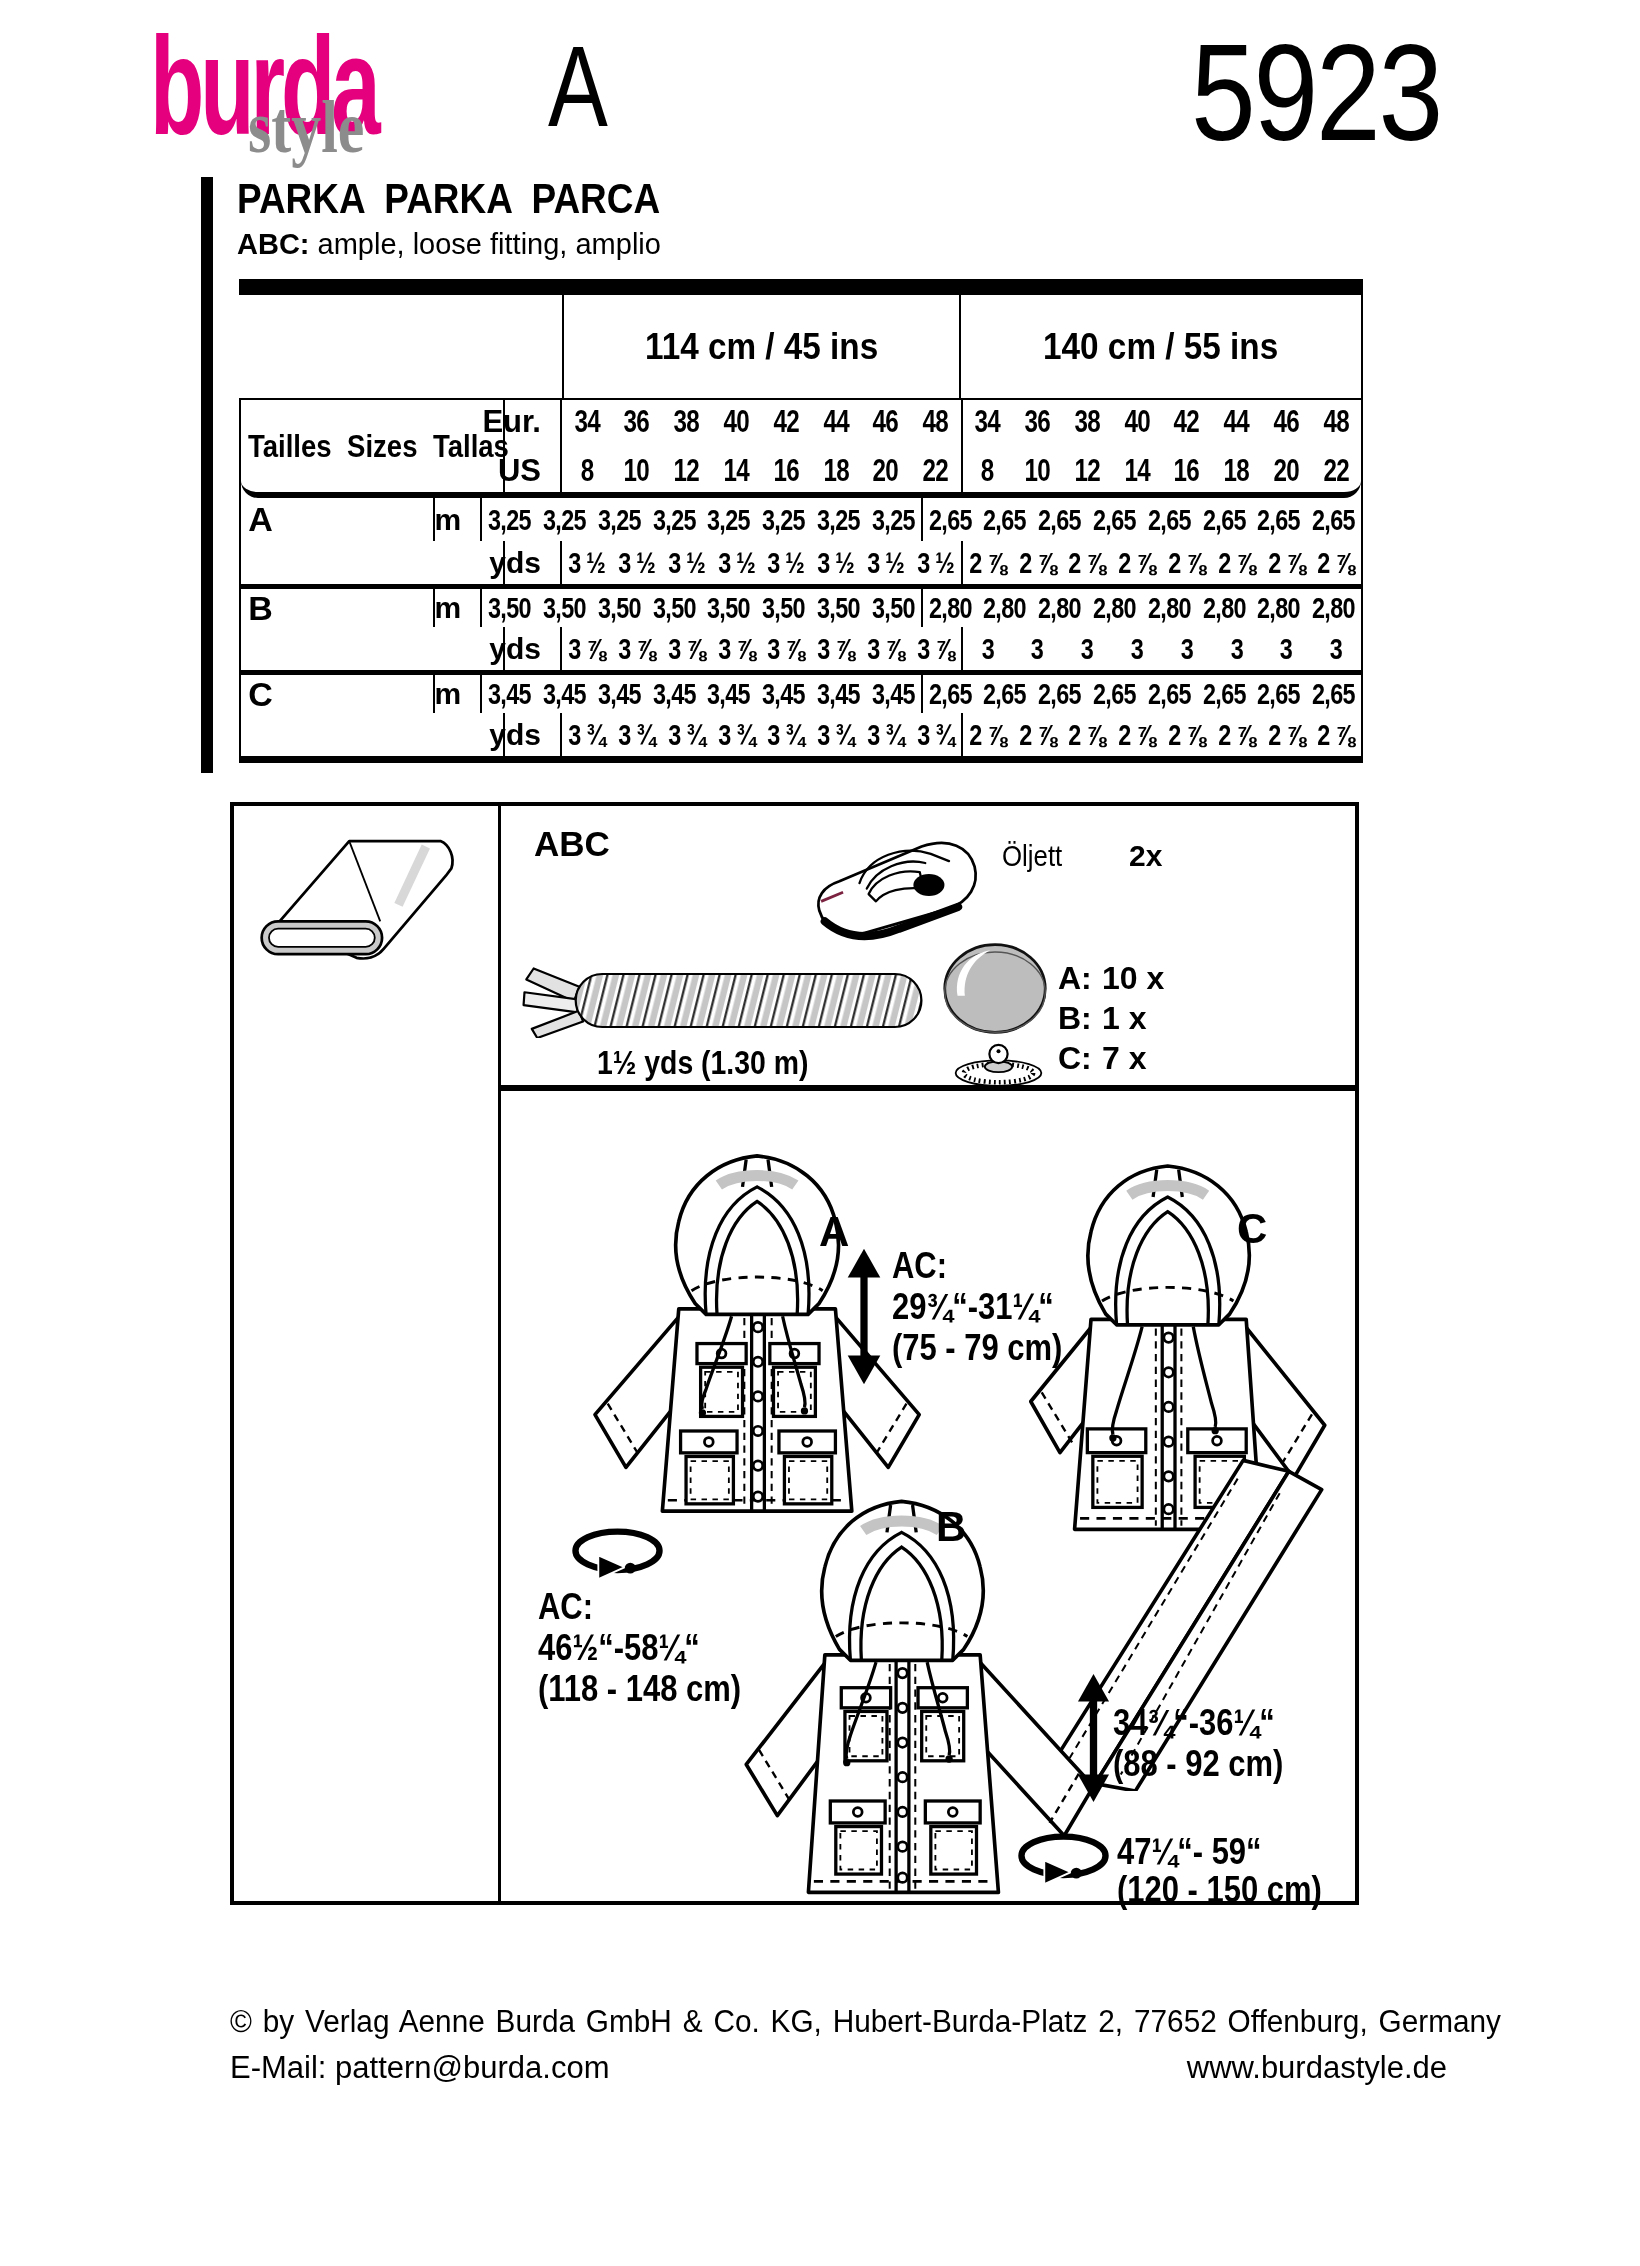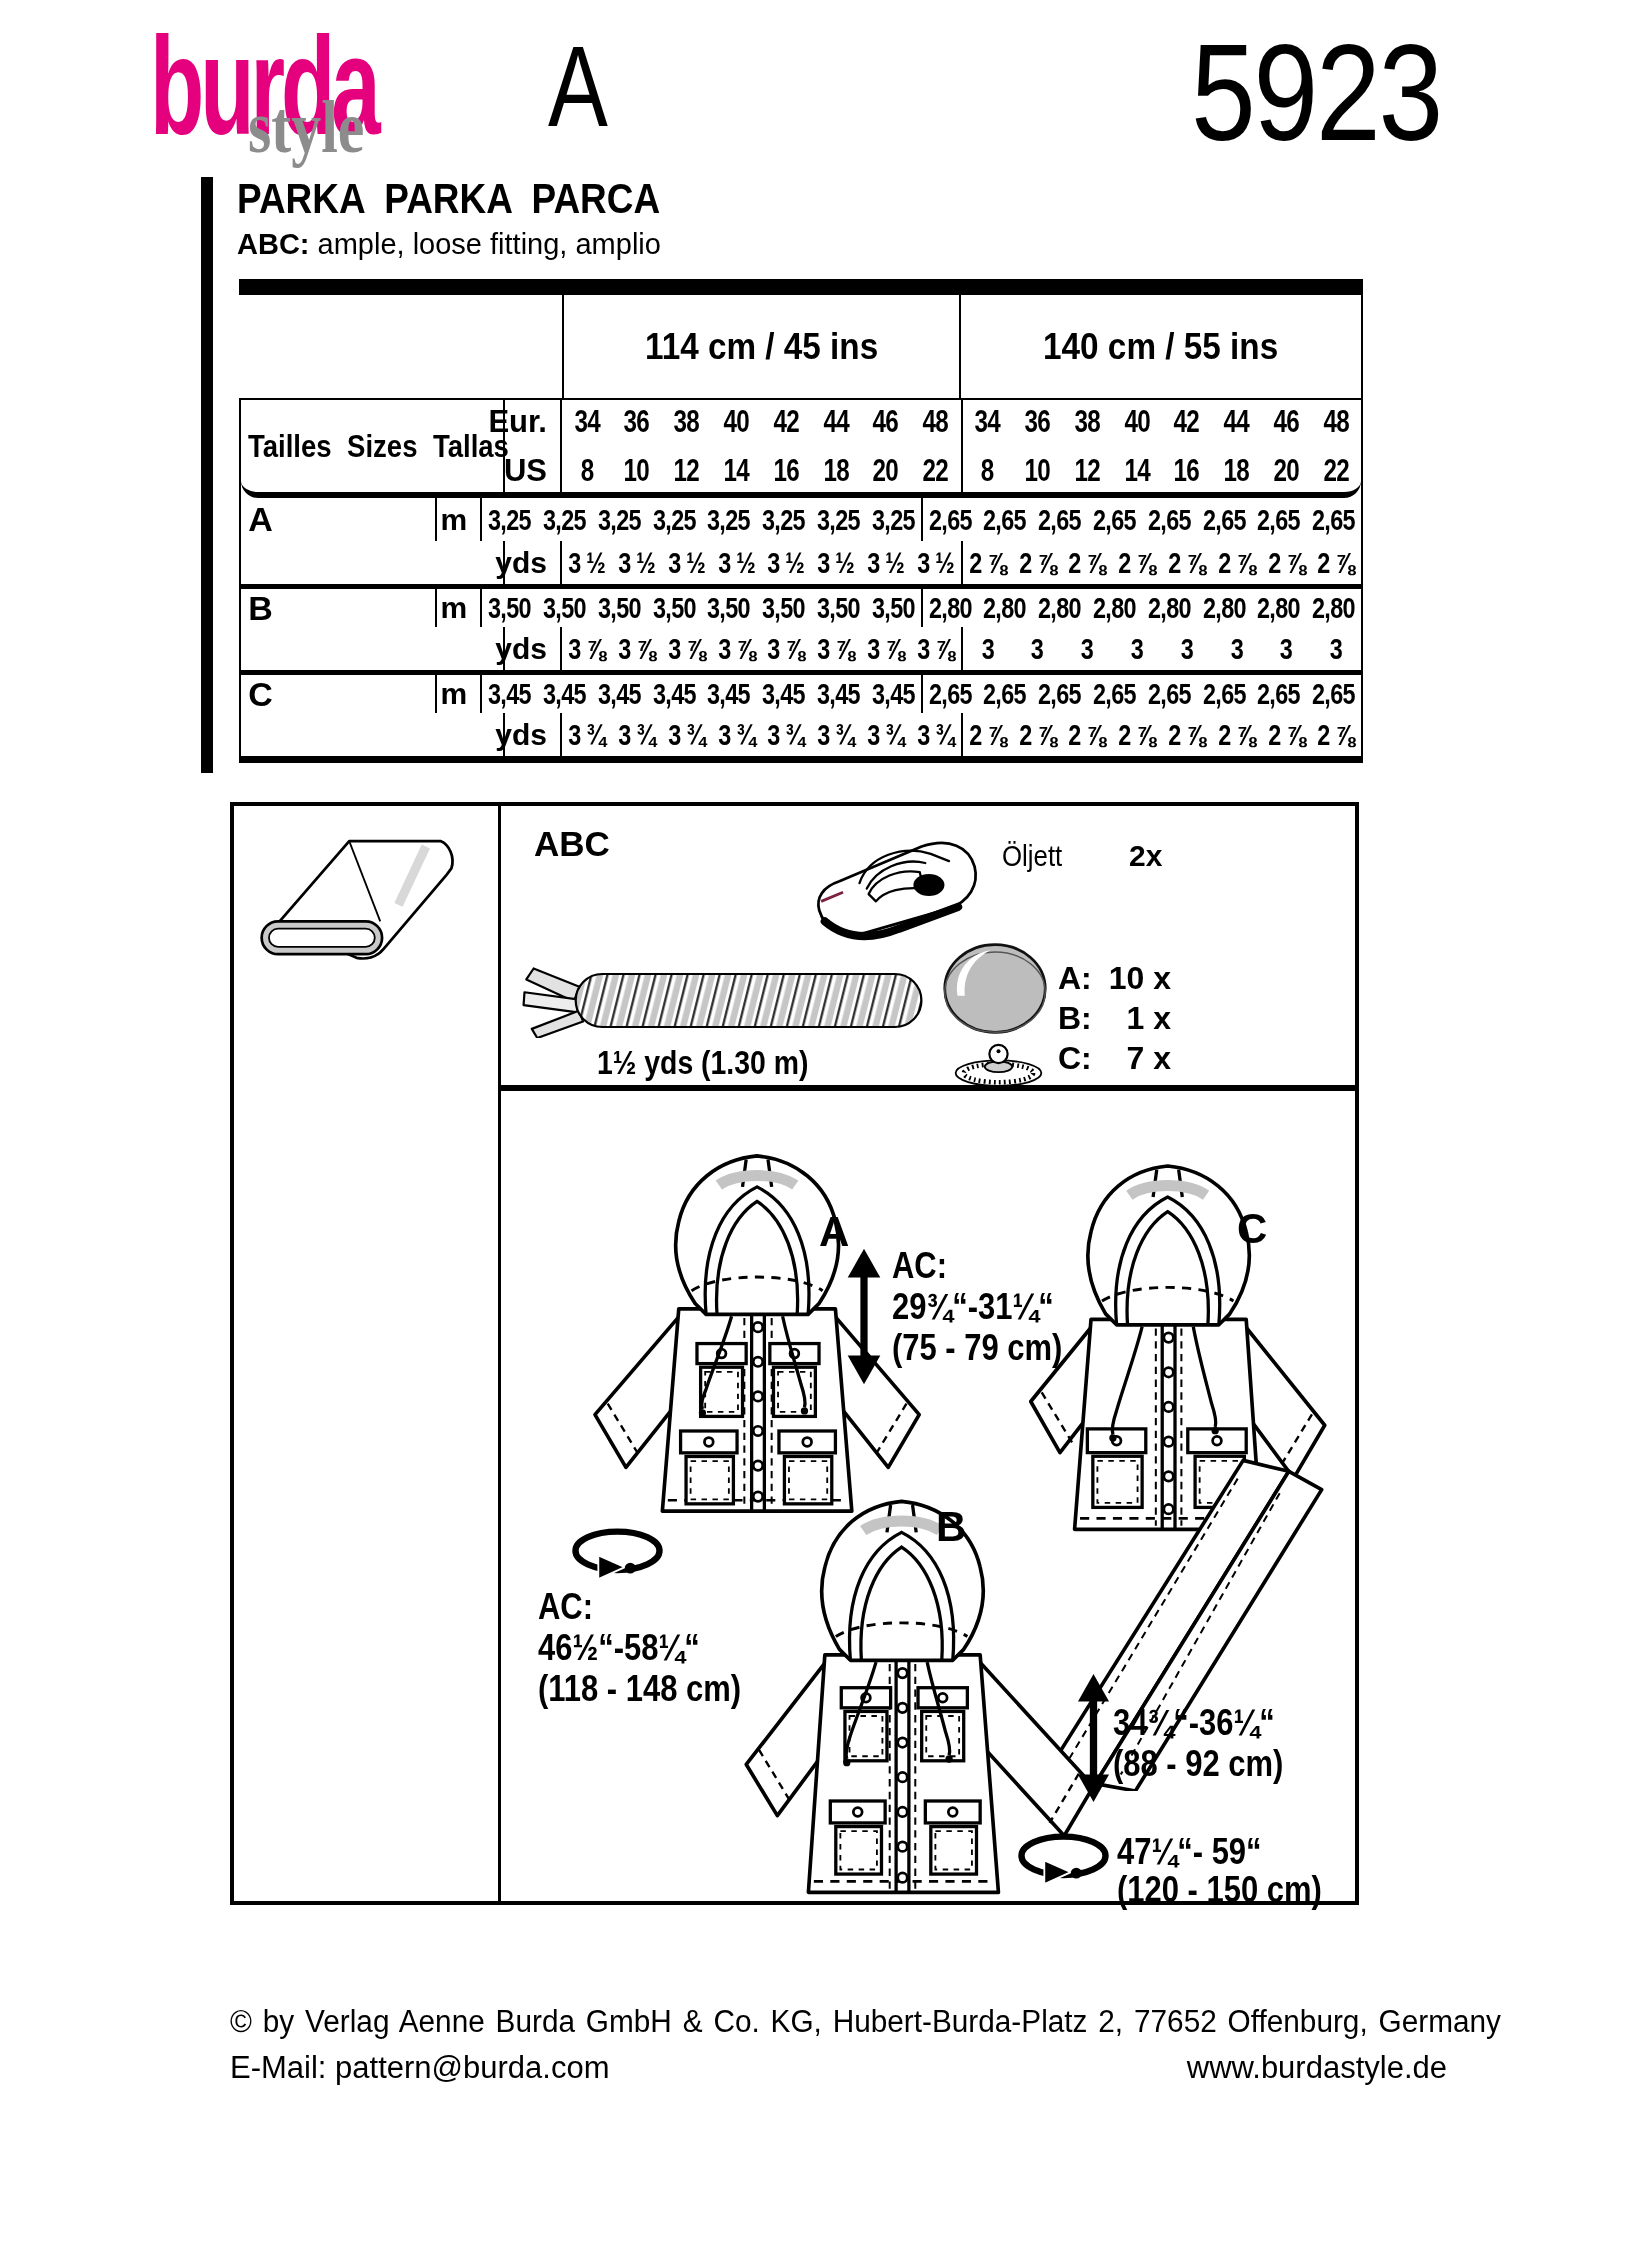--- a/index.html
+++ b/index.html
@@ -39,21 +39,21 @@
   .h1-left{width:323px;}
   .h1-block{width:397px;border-left:2.7px solid #000;display:flex;align-items:center;justify-content:center;
     font-size:37px;font-weight:700;}
   .h1-block:last-child{border-right:2.7px solid #000;flex:1;}
   .tbl-mid{border-left:2.7px solid #000;border-right:2.7px solid #000;}
   .tbl-sizes{display:flex;height:98px;border-bottom:6.4px solid #000;border-radius:17px;}
   .c-label{width:264px;border-right:2.7px solid #000;display:flex;align-items:center;padding-left:7.3px;
     font-weight:700;font-size:32px;}
   .c-label .cxL{word-spacing:9.1px;}
   .c-unit{width:57px;border-right:2.7px solid #000;display:flex;flex-direction:column;align-items:flex-end;
-    justify-content:center;gap:12.8px;padding-right:13px;font-weight:700;font-size:31px;}
+    justify-content:center;gap:12.8px;padding-right:19px;font-weight:700;font-size:31px;}
   .cells{flex:1;display:flex;}
   .s-cell{flex:1;display:flex;flex-direction:column;align-items:center;justify-content:center;gap:12.8px;
     font-weight:700;font-size:31px;letter-spacing:-0.9px;}
   .s-cell:nth-child(9){border-left:2.7px solid #000;}
   .t-row{display:flex;height:43px;}
   .t-row:nth-child(3),.t-row:nth-child(5){border-top:5.5px solid #000;}
   #tbl-body{border-bottom:7.3px solid #000;}
   .t-row .c-label{font-size:34px;align-items:center;}
   .t-row .c-unit{justify-content:center;gap:0;font-size:30px;}
   .v-cell{flex:1;display:flex;align-items:center;justify-content:center;font-weight:700;font-size:30px;
@@ -76,21 +76,21 @@
   #leg-es{left:12.8px;top:996px;}
 
   #abc-title{position:absolute;left:33px;top:18.3px;font-size:35px;font-weight:700;}
   #interfacing{position:absolute;left:33px;top:58px;font-size:30px;line-height:38px;}
   #eyelets{position:absolute;left:501px;top:29px;font-size:30px;line-height:41px;}
   #eyelets .qty{font-weight:700;margin-left:57px;}
   #cord-label{position:absolute;left:96px;top:238px;font-size:33px;font-weight:700;}
   #btn-counts{position:absolute;left:557px;top:152px;font-size:32px;font-weight:700;line-height:40px;}
   #btn-counts .row{display:flex;}
   #btn-counts .v{width:44px;}
-  #btn-counts .n{width:69px;text-align:right;}
+  #btn-counts .n{width:69px;text-align:left;}
 
   .garment-label{position:absolute;font-size:42px;font-weight:700;}
   .ann{position:absolute;font-size:36px;font-weight:700;line-height:41px;}
   .ann .ln{display:block;}
   .pos{position:absolute;}
 
   
   #footer{position:absolute;left:210px;top:1999px;width:1217px;font-size:31px;line-height:46px;}
   #footer .l1{white-space:nowrap;transform:scaleX(.96);transform-origin:0 0;word-spacing:2.7px;}
   #footer .l2{display:flex;justify-content:space-between;}

